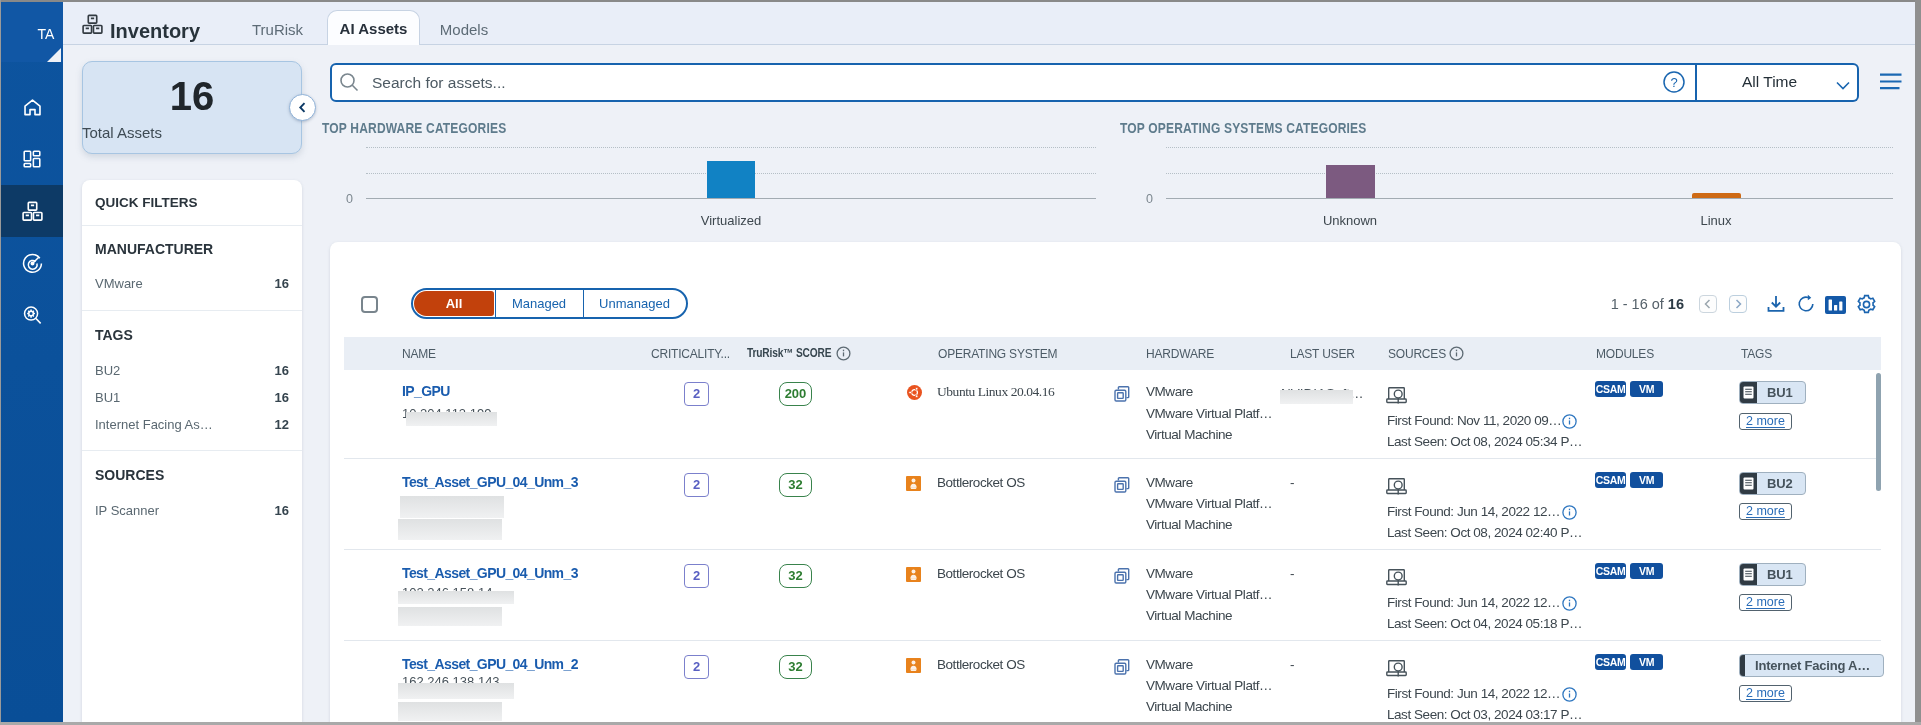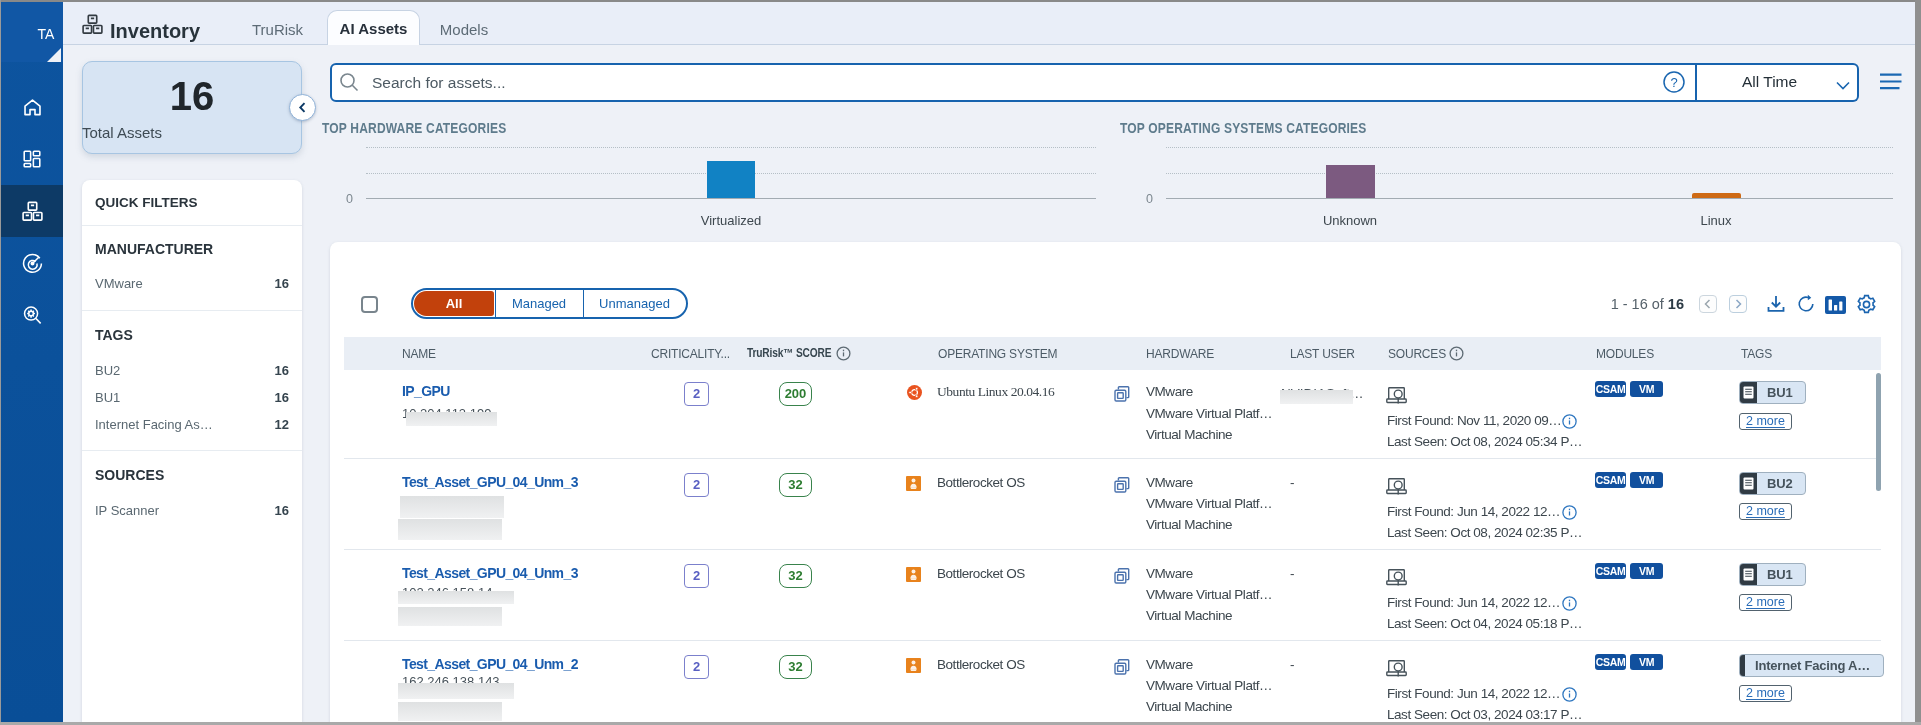--- a/index.html
+++ b/index.html
@@ -390,21 +390,21 @@
   <div class="cell" style="left:1146px; top:496px;">VMware Virtual Platf…</div>
   <div class="cell" style="left:1146px; top:517px;">Virtual Machine</div>
   <div class="cell" style="left:1290px; top:475px;">-</div>
   <div class="abs" style="left:1386px; top:478px;"><svg width="21" height="17">
         <use href="#s-monitor"></use>
       </svg></div>
   <div class="cell" style="left:1387px; top:504px;">First Found: Jun 14, 2022 12…</div>
   <div class="abs" style="left:1562px; top:505px;"><svg width="15" height="15">
         <use href="#s-info"></use>
       </svg></div>
-  <div class="cell" style="left:1387px; top:525px;">Last Seen: Oct 08, 2024 02:35 P…</div>
+  <div class="cell" style="left:1387px; top:525px;">Last Seen: Oct 08, 2024 02:40 P…</div>
   <div class="mod-chip" style="left:1595px; top:472px; width:31px;">CSAM</div>
   <div class="mod-chip" style="left:1630px; top:472px; width:33px;">VM</div>
   <div class="tag-chip" style="left:1739px; top:472px;">
       <span class="tag-ico">
         <svg width="11" height="13">
           <use href="#s-tagico"></use>
         </svg>
       </span>
       <span class="tag-txt">BU2</span>
     </div>

